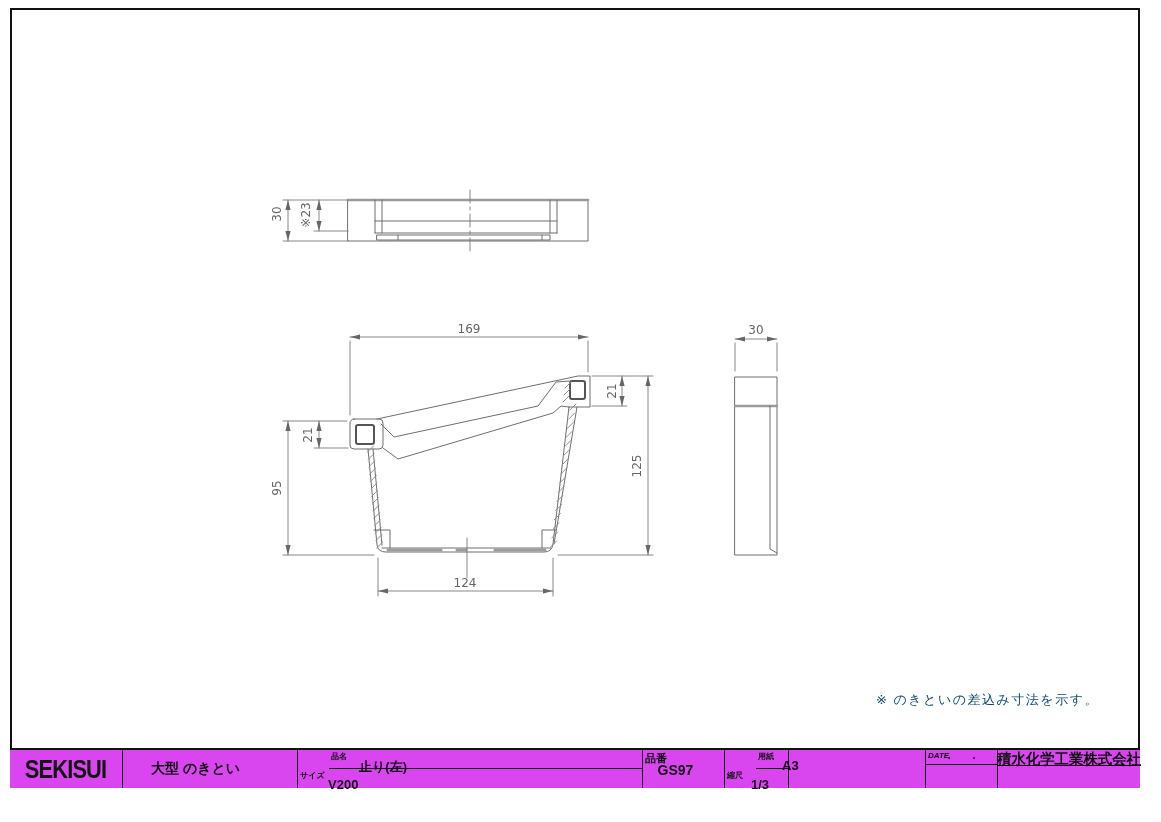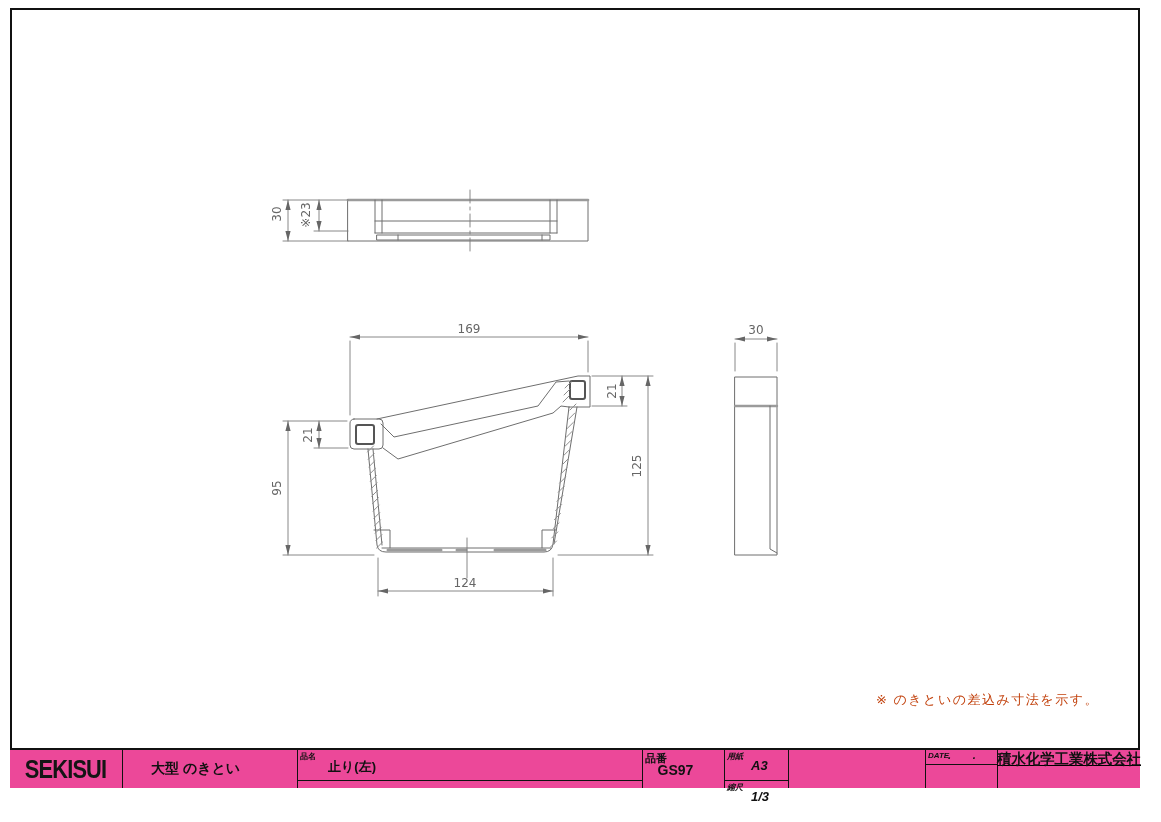--- a/index.html
+++ b/index.html
@@ -1,41 +1,41 @@
 <!DOCTYPE html>
 <html><head>
 <meta charset="utf-8">
 <style>
   html,body{margin:0;padding:0;background:#fff;}
   .page{position:relative;width:1161px;height:822px;background:#fff;overflow:hidden;
         font-family:"Liberation Sans","DejaVu Sans",sans-serif;}
   .frame{position:absolute;left:10px;top:8px;width:1130px;height:780px;
          border:2px solid #111;box-sizing:border-box;background:#fff;}
   svg text{font-family:"DejaVu Sans","Liberation Sans",sans-serif;}
-  .note{position:absolute;left:876px;top:691px;font-size:13px;color:#c2410c;
+  .note{position:absolute;left:876px;top:691px;font-size:13px;color:#0c4a6e;
         letter-spacing:1.5px;white-space:nowrap;}
   
   .tblock{position:absolute;left:10px;top:748px;width:1130px;height:40px;
-          box-sizing:border-box;border-top:2px solid #111;display:flex;background:#ec4899;}
+          box-sizing:border-box;border-top:2px solid #111;display:flex;background:#d946ef;}
   .cell{box-sizing:border-box;height:100%;border-left:1.5px solid #111;position:relative;}
   .cell:first-child{border-left:none;}
   .logo-cell{width:112px;display:flex;align-items:center;justify-content:center;}
   .logo{font-weight:800;font-size:26px;color:#151515;letter-spacing:-1px;
         transform:scaleX(.84);white-space:nowrap;}
   .cat-cell{width:175px;display:flex;align-items:center;}
   .cat{font-weight:700;font-size:14px;color:#111;padding-left:28px;white-space:nowrap;}
   .stack{display:flex;flex-direction:column;}
   .ns-cell{width:345px;}
   .pn-cell{width:82px;}
-  .ps-cell{width:64px;font-style:italic;}
+  .ps-cell{width:64px;}
   .empty-cell{width:137px;}
   .date-cell{width:72px;font-style:italic;}
   .co-cell{width:143px;display:flex;justify-content:center;text-decoration:underline;}
   .row{box-sizing:border-box;position:relative;flex:none;}
-  .row.r1{height:31px;border-bottom:1.2px solid #111;}
+  .row.r1{height:19px;border-bottom:1.2px solid #111;margin-left:31px;}
   .row.r2{height:19px;}
   .mini{position:absolute;left:2px;top:1px;font-size:8px;font-weight:700;color:#111;
         white-space:nowrap;}
   .val{position:absolute;left:30px;top:8px;font-size:13px;font-weight:700;color:#111;
        white-space:nowrap;}
   .val.small-ind{left:26px;}
   .pn-label{position:absolute;left:2px;top:1px;font-size:11px;font-weight:700;color:#111;}
   .pn-val{position:absolute;left:0;right:16px;top:12px;text-align:center;
           font-size:14px;font-weight:700;color:#111;}
   .date-top{height:14px;border-bottom:1.2px solid #111;position:relative;}
@@ -162,20 +162,24 @@
       <span class="logo">SEKISUI</span>
     </div>
     <div class="cell cat-cell">
       <span class="cat">大型 のきとい</span>
     </div>
     <div class="cell ns-cell stack">
       <div class="row r1">
         <span class="mini">品名</span>
         <span class="val">止り(左)</span>
       </div>
+      <div class="row r2">
+        <span class="mini">サイズ</span>
+        <span class="val">V200</span>
+      </div>
     </div>
     <div class="cell pn-cell">
       <span class="pn-label">品番</span>
       <div class="pn-val">GS97</div>
     </div>
     <div class="cell ps-cell stack">
       <div class="row r1">
         <span class="mini">用紙</span>
         <span class="val small-ind">A3</span>
       </div>

